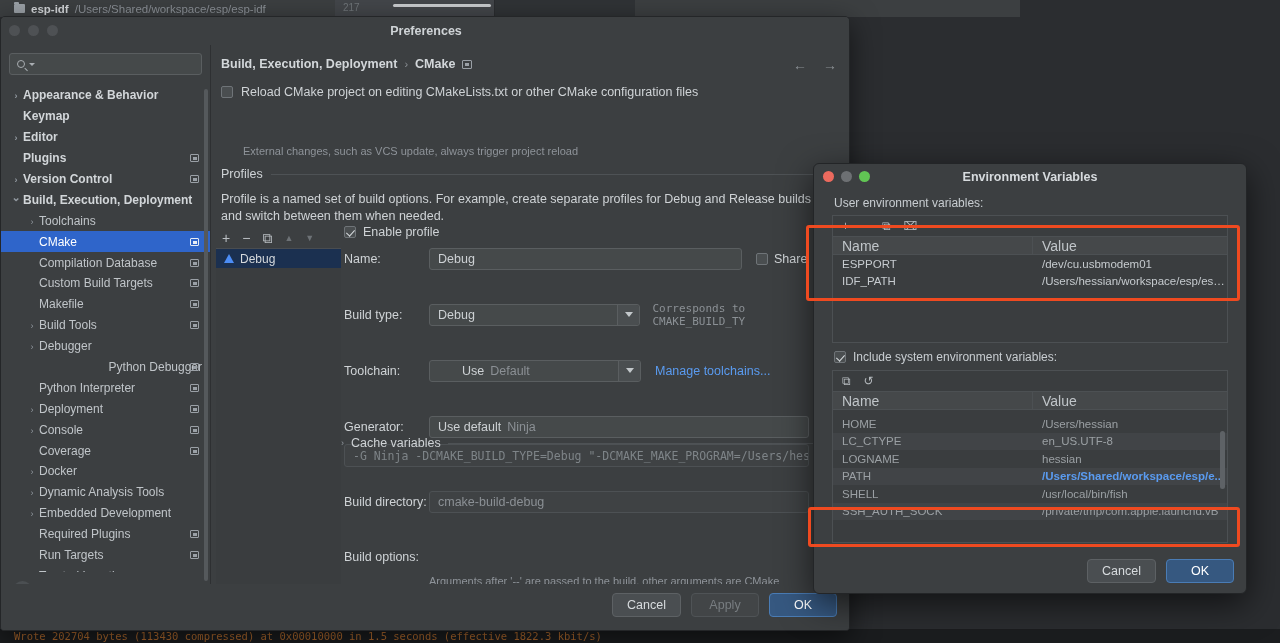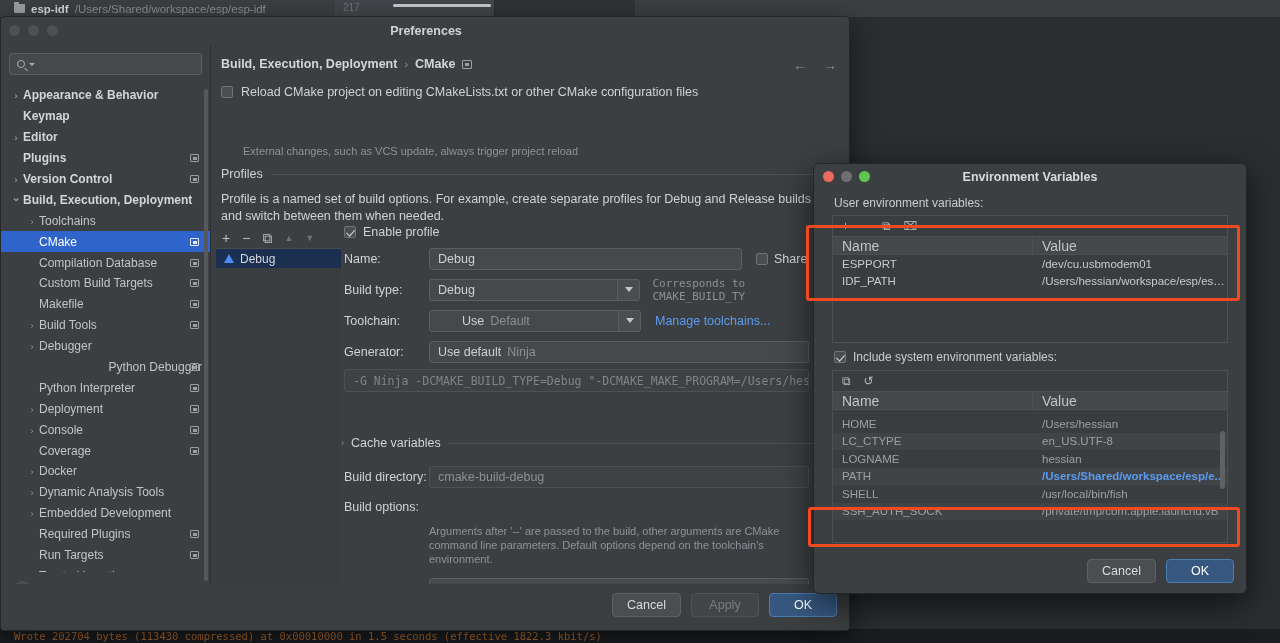--- a/index.html
+++ b/index.html
@@ -7,21 +7,21 @@
     width: 1280px; height: 643px;
     background: #1f2226;
     font-family: "Liberation Sans", sans-serif;
     overflow: hidden;
   }
   #root { position: relative; width: 1280px; height: 643px; }
 
   
   .ide-bg { position:absolute; inset:0; background:#2b2d30; }
   .ide-topbar {
-    position:absolute; left:0; top:0; width:1280px; height:18px;
+    position:absolute; left:0; top:0; width:1020px; height:18px;
     background:#3c3f41; border-bottom:1px solid #2b2d30;
     display:flex; align-items:center; color:#bfc4c9; font-size:11.5px;
   }
   .ide-topbar .proj-icon {
     width:11px; height:9px; background:#9aa0a6; border-radius:1px; margin:0 6px 0 14px;
     position:relative;
   }
   .ide-topbar .proj-icon:before{
     content:""; position:absolute; left:0; top:-2px; width:5px; height:2px;
     background:#9aa0a6; border-radius:1px 1px 0 0;
@@ -155,21 +155,21 @@
     background:#3a3d3f; border-top:1px solid #4a4d50;
   }
   .prof-item{
     height:19px; background:#1b3050; color:#d5d9dc; font-size:12px;
     display:flex; align-items:center; gap:6px; padding-left:8px;
   }
   .tri{ width:0;height:0;border-left:5px solid transparent;border-right:5px solid transparent;border-bottom:9px solid #4c8df6;}
 
   
   .form{ position:absolute; left:133px; top:180px; width:500px; }
-  .frow{ display:flex; align-items:center; height:31px; }
+  .frow{ display:flex; align-items:center; height:31px;margin-top:25px; }
   .flabel{ color:#cfd3d6; font-size:12.5px; width:85px; flex:none; }
   .field{
     height:22px; background:#45494a; border:1px solid #5a5e60; border-radius:3px;
     color:#cdd1d4; font-size:12.5px; display:flex; align-items:center; padding-left:8px;
   }
   .field.disabled{ background:#3f4244; border-color:#4d5154; color:#8b9095; }
   .field.mono{ font-family:"DejaVu Sans Mono", monospace; font-size:11.5px; color:#7e8488;}
   .combo{ position:relative; }
   .combo .arrowbox{
     position:absolute; right:0; top:0; width:22px; height:100%;

